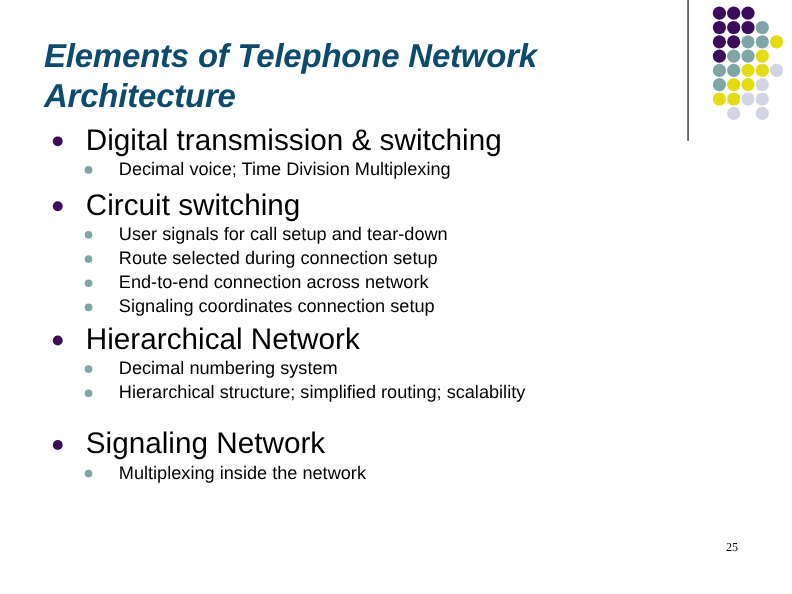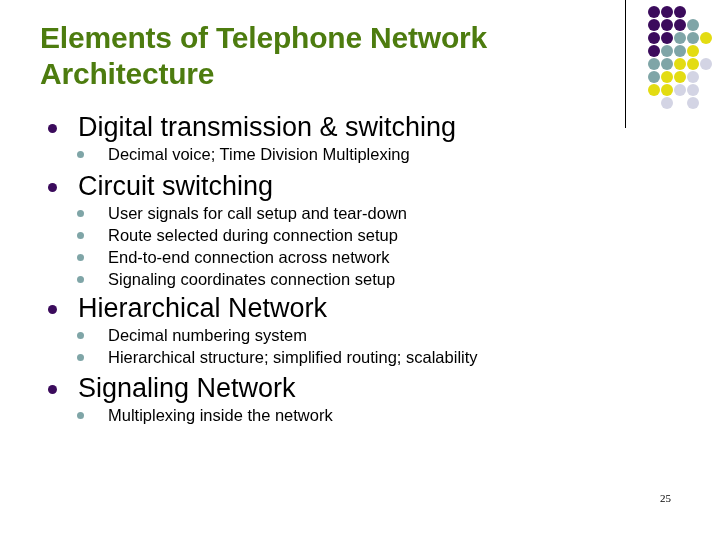--- a/index.html
+++ b/index.html
@@ -43,27 +43,28 @@
     top: 0px;
     width: 1px;
     height: 128px;
     background: #000000;
   }
 
   
   #title {
     position: absolute;
     left: 40px;
-    top: 20px;
+    top: 34px;
     width: 570px;
-    color: #4d7c0f;
+    color: #0c4a6e;
     font-size: 30px;
     font-weight: bold;
     line-height: 36px;
     letter-spacing: -0.2px;
+    font-style: italic;
   }
 
   
   #body {
     position: absolute;
     left: 40px;
     top: 114px;
     width: 600px;
   }
 
@@ -101,21 +102,21 @@
     top: 8px;
     width: 7px;
     height: 7px;
     border-radius: 50%;
     background: #7FA5A7;
   }
 
   .group { margin-bottom: 6px; }
   .group.g0 { margin-bottom: 8px; }
   .group.g1 { margin-bottom: 5px; }
-  .group.g2 { margin-bottom: 7px; }
+  .group.g2 { margin-bottom: 22px; }
   .group.g3 { margin-bottom: 0px; }
 
   
   #slide-number {
     position: absolute;
     left: 660px;
     top: 492px;
     width: 40px;
     text-align: left;
     color: #000000;

